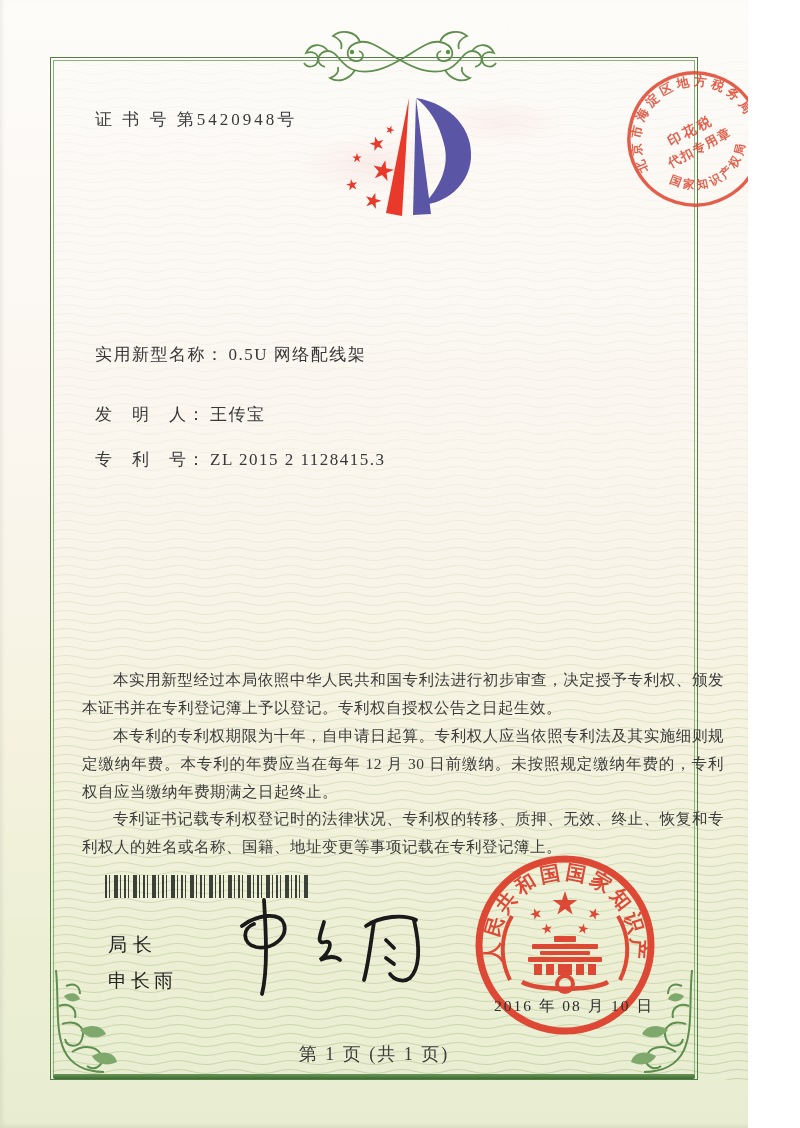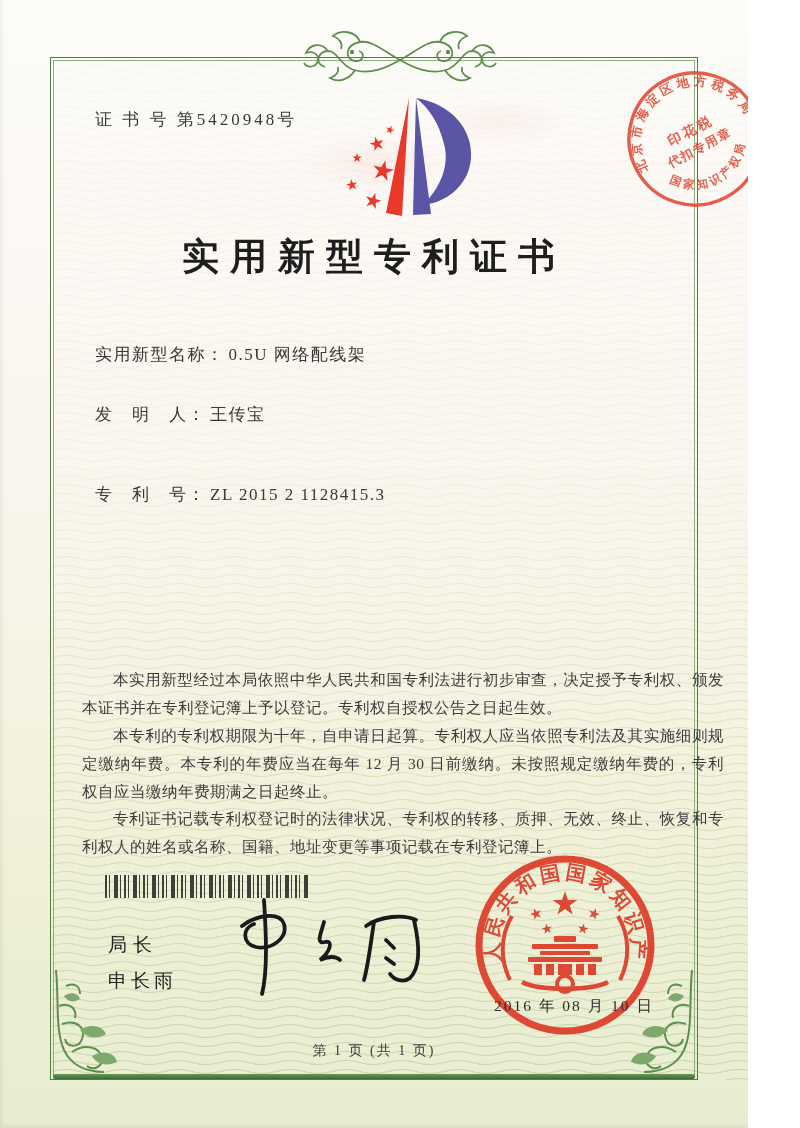--- a/index.html
+++ b/index.html
@@ -21,33 +21,33 @@
   .smudge{position:absolute;left:290px;top:80px;width:280px;height:140px;
     background:radial-gradient(ellipse 40% 30% at 30% 60%,rgba(230,120,120,.10),transparent 70%),
                radial-gradient(ellipse 35% 25% at 75% 30%,rgba(230,120,120,.08),transparent 70%);}
   .cert-no{position:absolute;left:95px;top:108px;font-size:17px;letter-spacing:3px;color:#3a3a3a;}
   .logo{position:absolute;left:340px;top:92px;}
   .tax-stamp{position:absolute;left:620px;top:64px;transform:rotate(-28deg);opacity:.88;}
   .title{position:absolute;left:0;top:232px;width:100%;margin:0;text-align:center;
     font-size:37px;font-weight:bold;letter-spacing:11px;color:#1e1e1e;}
   .frow{position:absolute;left:95px;font-size:17px;color:#383838;letter-spacing:1.5px;white-space:nowrap;}
   .frow .val{margin-left:4px;}
-  .r0{top:343px}.r1{top:403px}.r2{top:483px}.r3{top:523px}.r4{top:583px}.r5{top:641px}
+  .r0{top:343px}.r1{top:403px}.r2{top:448px}.r3{top:523px}.r4{top:583px}.r5{top:641px}
   .paras{position:absolute;left:82px;top:666px;width:642px;font-size:15.5px;line-height:1.8;color:#3c3c3c;text-align:justify;}
   .paras p{margin:0;text-indent:2em;letter-spacing:.5px;}
   .barcode{position:absolute;left:105px;top:875px;width:205px;height:23px;opacity:.88;
     background:repeating-linear-gradient(90deg,#232a23 0 2px,rgba(0,0,0,0) 2px 4px,#232a23 4px 5px,rgba(0,0,0,0) 5px 9px,#232a23 9px 13px,rgba(0,0,0,0) 13px 15px,#232a23 15px 16px,rgba(0,0,0,0) 16px 19px);}
   .sig-title{position:absolute;left:108px;top:932px;font-size:19px;letter-spacing:6px;color:#222;
     font-family:"Liberation Sans","DejaVu Sans",sans-serif;}
   .sig-name{position:absolute;left:108px;top:968px;font-size:19px;letter-spacing:4px;color:#222;
     font-family:"Liberation Sans","DejaVu Sans",sans-serif;}
   .signature{position:absolute;left:228px;top:892px;}
   .main-seal{position:absolute;left:470px;top:850px;opacity:.92;}
   .seal-date{position:absolute;left:494px;top:996px;font-size:15.5px;letter-spacing:2px;color:#2e2e2e;z-index:5;}
-  .footer{position:absolute;left:0;top:1042px;width:100%;text-align:center;font-size:14px;letter-spacing:2px;color:#3d3d3d;}
+  .footer{position:absolute;left:0;top:1042px;width:100%;text-align:center;font-size:18px;letter-spacing:2px;color:#3d3d3d;}
   .top-ornament{position:absolute;left:300px;top:20px;}
   .corner-bl{position:absolute;left:50px;top:968px;}
   .corner-br{position:absolute;right:50px;top:968px;transform:scaleX(-1);}
   svg text{font-family:"Liberation Serif","DejaVu Serif",serif;}
 </style>
 </head>
 <body>
 
 <svg width="0" height="0" style="position:absolute" aria-hidden="true">
   <defs>
@@ -139,21 +139,20 @@
     <text font-size="12.5" fill="#e04a34" font-weight="bold" letter-spacing="4">
       <textPath href="#taxTop" startOffset="50%" text-anchor="middle">北京市海淀区地方税务局</textPath>
     </text>
     <text font-size="11.5" fill="#e04a34" font-weight="bold" letter-spacing="3">
       <textPath href="#taxBottom" startOffset="50%" text-anchor="middle">国家知识产权局</textPath>
     </text>
     <text x="75" y="70" text-anchor="middle" font-size="13.5" fill="#e04a34" font-weight="bold" letter-spacing="3">印花税</text>
     <text x="75" y="89" text-anchor="middle" font-size="12.5" fill="#e04a34" font-weight="bold" letter-spacing="1.5">代扣专用章</text>
   </svg>
 
-  <h1 class="title">实用新型专利证书</h1>
 
   <div class="frow r0">
     <span class="lbl">实用新型名称：</span><span class="val">0.5U 网络配线架</span>
   </div>
   <div class="frow r1">
     <span class="lbl">发　明　人：</span><span class="val">王传宝</span>
   </div>
   <div class="frow r2">
     <span class="lbl">专　利　号：</span><span class="val">ZL 2015 2 1128415.3</span>
   </div>

